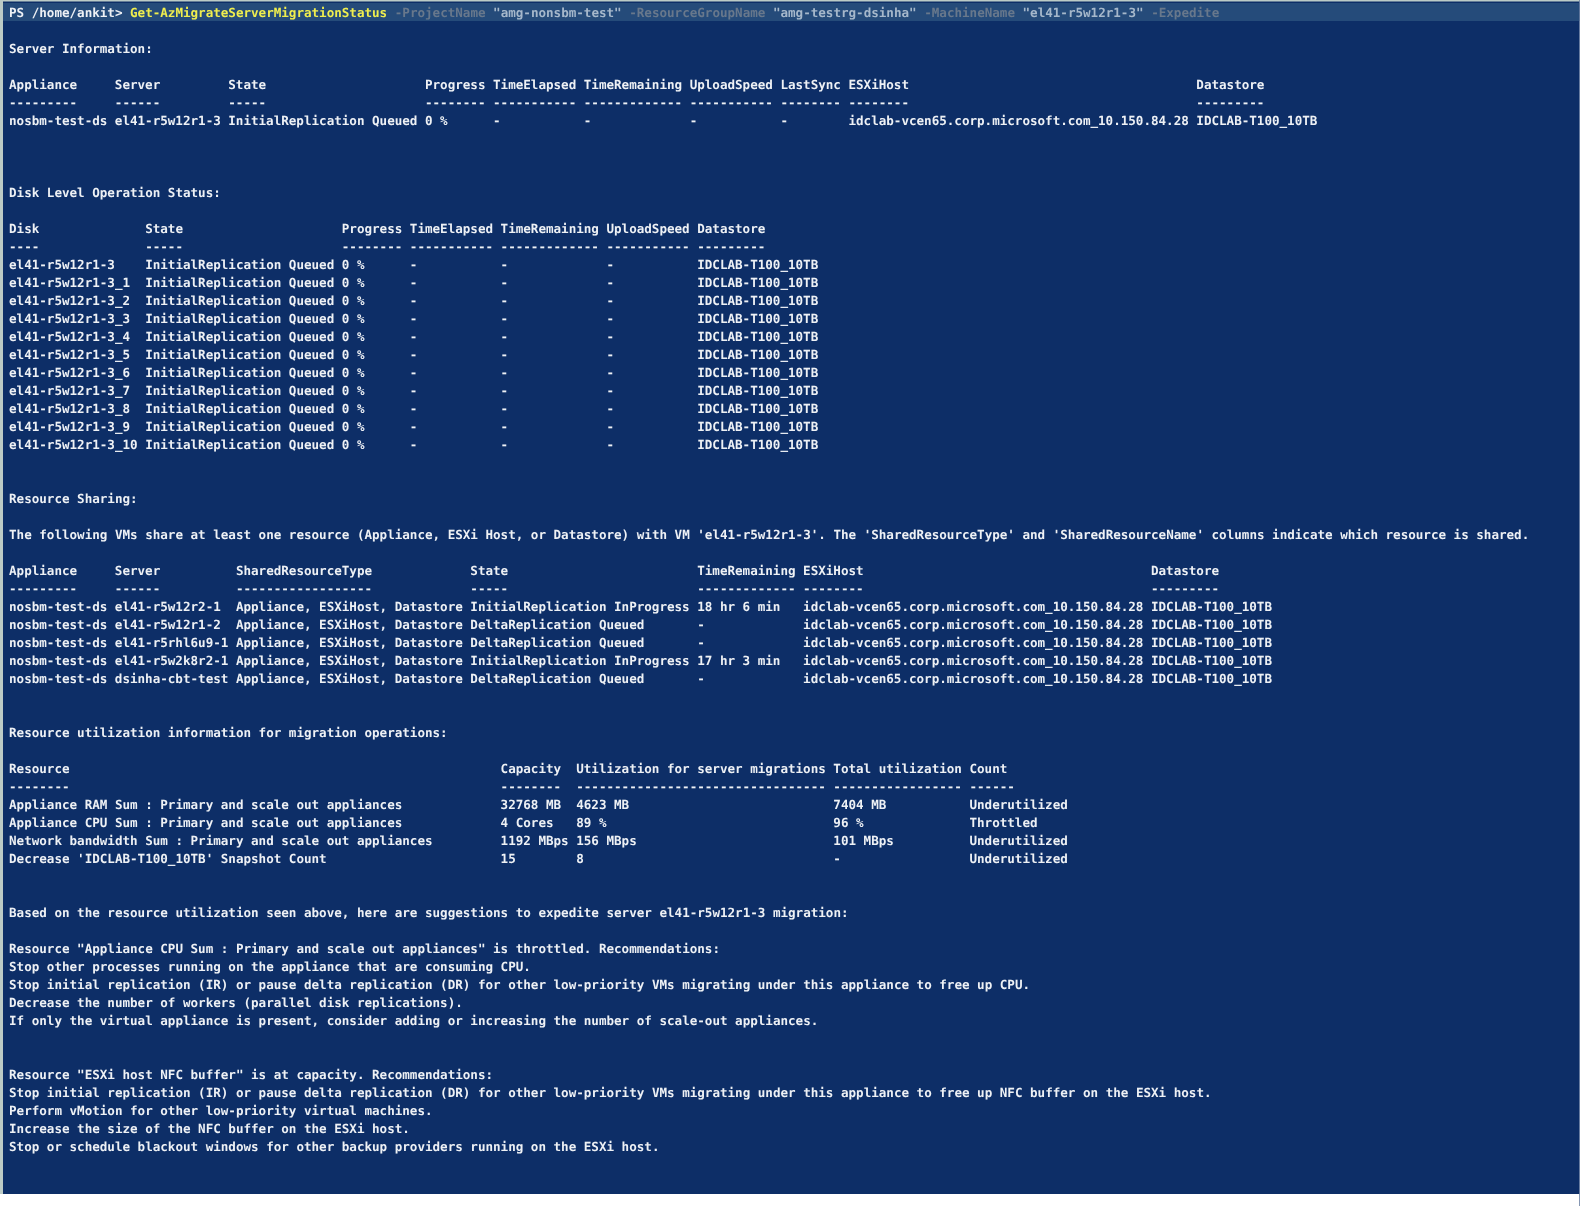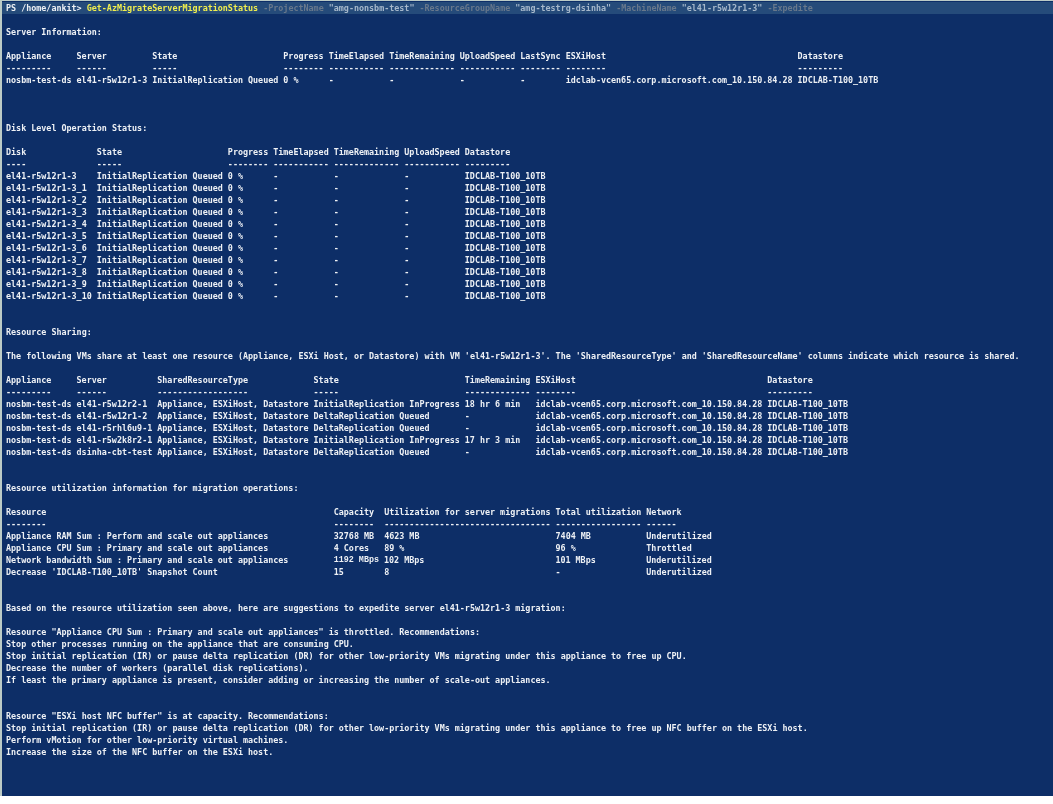--- a/index.html
+++ b/index.html
@@ -66,35 +66,36 @@
       <div class="line"><span class="cell" style="width: 14ch;">---------</span><span class="cell" style="width: 16ch;">------</span><span class="cell" style="width: 31ch;">------------------</span><span class="cell" style="width: 30ch;">-----</span><span class="cell" style="width: 14ch;">-------------</span><span class="cell" style="width: 46ch;">--------</span><span class="cell" style="width: 17ch;">---------</span></div>
       <div class="line"><span class="cell" style="width: 14ch;">nosbm-test-ds</span><span class="cell" style="width: 16ch;">el41-r5w12r2-1</span><span class="cell" style="width: 31ch;">Appliance, ESXiHost, Datastore</span><span class="cell" style="width: 30ch;">InitialReplication InProgress</span><span class="cell" style="width: 14ch;">18 hr 6 min</span><span class="cell" style="width: 46ch;">idclab-vcen65.corp.microsoft.com_10.150.84.28</span><span class="cell" style="width: 17ch;">IDCLAB-T100_10TB</span></div>
       <div class="line"><span class="cell" style="width: 14ch;">nosbm-test-ds</span><span class="cell" style="width: 16ch;">el41-r5w12r1-2</span><span class="cell" style="width: 31ch;">Appliance, ESXiHost, Datastore</span><span class="cell" style="width: 30ch;">DeltaReplication Queued</span><span class="cell" style="width: 14ch;">-</span><span class="cell" style="width: 46ch;">idclab-vcen65.corp.microsoft.com_10.150.84.28</span><span class="cell" style="width: 17ch;">IDCLAB-T100_10TB</span></div>
       <div class="line"><span class="cell" style="width: 14ch;">nosbm-test-ds</span><span class="cell" style="width: 16ch;">el41-r5rhl6u9-1</span><span class="cell" style="width: 31ch;">Appliance, ESXiHost, Datastore</span><span class="cell" style="width: 30ch;">DeltaReplication Queued</span><span class="cell" style="width: 14ch;">-</span><span class="cell" style="width: 46ch;">idclab-vcen65.corp.microsoft.com_10.150.84.28</span><span class="cell" style="width: 17ch;">IDCLAB-T100_10TB</span></div>
       <div class="line"><span class="cell" style="width: 14ch;">nosbm-test-ds</span><span class="cell" style="width: 16ch;">el41-r5w2k8r2-1</span><span class="cell" style="width: 31ch;">Appliance, ESXiHost, Datastore</span><span class="cell" style="width: 30ch;">InitialReplication InProgress</span><span class="cell" style="width: 14ch;">17 hr 3 min</span><span class="cell" style="width: 46ch;">idclab-vcen65.corp.microsoft.com_10.150.84.28</span><span class="cell" style="width: 17ch;">IDCLAB-T100_10TB</span></div>
       <div class="line"><span class="cell" style="width: 14ch;">nosbm-test-ds</span><span class="cell" style="width: 16ch;">dsinha-cbt-test</span><span class="cell" style="width: 31ch;">Appliance, ESXiHost, Datastore</span><span class="cell" style="width: 30ch;">DeltaReplication Queued</span><span class="cell" style="width: 14ch;">-</span><span class="cell" style="width: 46ch;">idclab-vcen65.corp.microsoft.com_10.150.84.28</span><span class="cell" style="width: 17ch;">IDCLAB-T100_10TB</span></div>
       <div class="line"></div>
       <div class="line"></div>
       <div class="line">Resource utilization information for migration operations:</div>
       <div class="line"></div>
-      <div class="line"><span class="cell" style="width: 65ch;">Resource</span><span class="cell" style="width: 10ch;">Capacity</span><span class="cell" style="width: 34ch;">Utilization for server migrations</span><span class="cell" style="width: 18ch;">Total utilization</span><span class="cell" style="width: 14ch;">Network</span></div>
+      <div class="line"><span class="cell" style="width: 65ch;">Resource</span><span class="cell" style="width: 10ch;">Capacity</span><span class="cell" style="width: 34ch;">Utilization for server migrations</span><span class="cell" style="width: 18ch;">Total utilization</span><span class="cell" style="width: 14ch;">Count</span></div>
       <div class="line"><span class="cell" style="width: 65ch;">--------</span><span class="cell" style="width: 10ch;">--------</span><span class="cell" style="width: 34ch;">---------------------------------</span><span class="cell" style="width: 18ch;">-----------------</span><span class="cell" style="width: 14ch;">------</span></div>
-      <div class="line"><span class="cell" style="width: 65ch;">Appliance RAM Sum : Perform and scale out appliances</span><span class="cell" style="width: 10ch;">32768 MB</span><span class="cell" style="width: 34ch;">4623 MB</span><span class="cell" style="width: 18ch;">7404 MB</span><span class="cell" style="width: 14ch;">Underutilized</span></div>
+      <div class="line"><span class="cell" style="width: 65ch;">Appliance RAM Sum : Primary and scale out appliances</span><span class="cell" style="width: 10ch;">32768 MB</span><span class="cell" style="width: 34ch;">4623 MB</span><span class="cell" style="width: 18ch;">7404 MB</span><span class="cell" style="width: 14ch;">Underutilized</span></div>
       <div class="line"><span class="cell" style="width: 65ch;">Appliance CPU Sum : Primary and scale out appliances</span><span class="cell" style="width: 10ch;">4 Cores</span><span class="cell" style="width: 34ch;">89 %</span><span class="cell" style="width: 18ch;">96 %</span><span class="cell" style="width: 14ch;">Throttled</span></div>
-      <div class="line"><span class="cell" style="width: 65ch;">Network bandwidth Sum : Primary and scale out appliances</span><span class="cell" style="width: 10ch; font-family: Liberation Mono, monospace;">1192 MBps</span><span class="cell" style="width: 34ch;">102 MBps</span><span class="cell" style="width: 18ch;">101 MBps</span><span class="cell" style="width: 14ch;">Underutilized</span></div>
+      <div class="line"><span class="cell" style="width: 65ch;">Network bandwidth Sum : Primary and scale out appliances</span><span class="cell" style="width: 10ch;">1192 MBps</span><span class="cell" style="width: 34ch;">156 MBps</span><span class="cell" style="width: 18ch;">101 MBps</span><span class="cell" style="width: 14ch;">Underutilized</span></div>
       <div class="line"><span class="cell" style="width: 65ch;">Decrease 'IDCLAB-T100_10TB' Snapshot Count</span><span class="cell" style="width: 10ch;">15</span><span class="cell" style="width: 34ch;">8</span><span class="cell" style="width: 18ch;">-</span><span class="cell" style="width: 14ch;">Underutilized</span></div>
       <div class="line"></div>
       <div class="line"></div>
       <div class="line">Based on the resource utilization seen above, here are suggestions to expedite server el41-r5w12r1-3 migration:</div>
       <div class="line"></div>
       <div class="line">Resource "Appliance CPU Sum : Primary and scale out appliances" is throttled. Recommendations:</div>
       <div class="line">Stop other processes running on the appliance that are consuming CPU.</div>
       <div class="line">Stop initial replication (IR) or pause delta replication (DR) for other low-priority VMs migrating under this appliance to free up CPU.</div>
       <div class="line">Decrease the number of workers (parallel disk replications).</div>
-      <div class="line">If least the primary appliance is present, consider adding or increasing the number of scale-out appliances.</div>
+      <div class="line">If only the virtual appliance is present, consider adding or increasing the number of scale-out appliances.</div>
       <div class="line"></div>
       <div class="line"></div>
       <div class="line">Resource "ESXi host NFC buffer" is at capacity. Recommendations:</div>
       <div class="line">Stop initial replication (IR) or pause delta replication (DR) for other low-priority VMs migrating under this appliance to free up NFC buffer on the ESXi host.</div>
       <div class="line">Perform vMotion for other low-priority virtual machines.</div>
       <div class="line">Increase the size of the NFC buffer on the ESXi host.</div>
+      <div class="line">Stop or schedule blackout windows for other backup providers running on the ESXi host.</div>
     </div>
 </div>
 
 </body></html>

